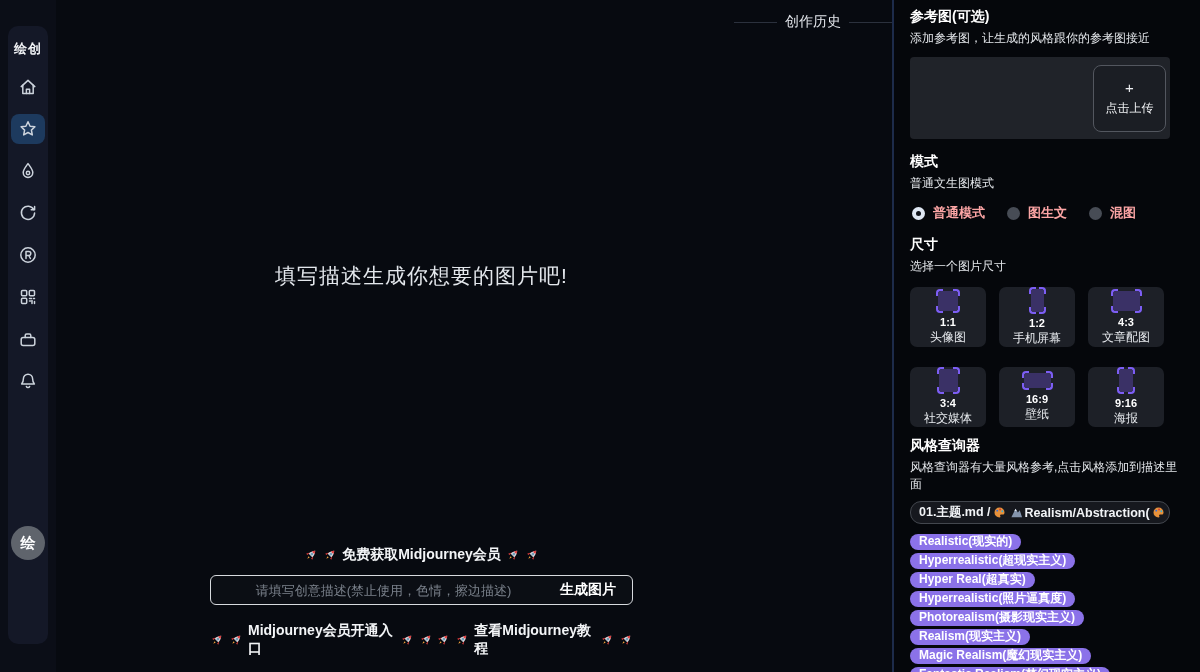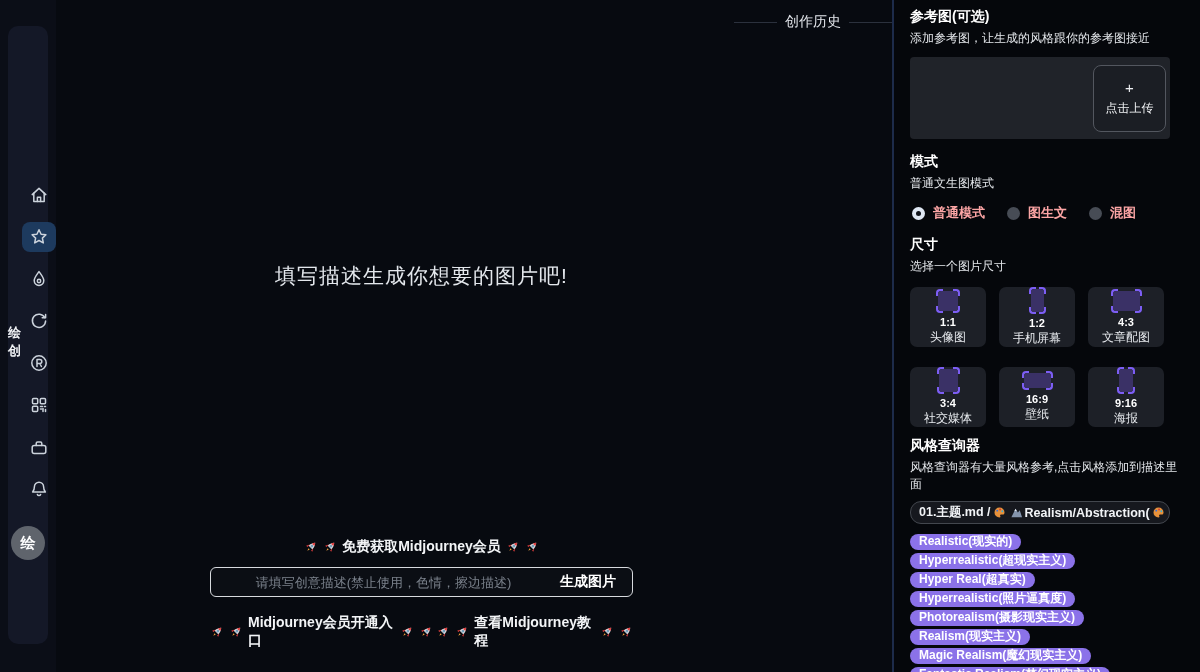--- a/index.html
+++ b/index.html
@@ -9,21 +9,21 @@
     font-family:"Liberation Sans","DejaVu Sans",sans-serif;
     display:flex;
     color:#e8eaee;
     -webkit-font-smoothing:antialiased;
   }
   
   .sidebar-wrap{width:56px;background:#0b0e17;position:relative;flex:none;}
   .sidebar-card{
     position:absolute;left:8px;top:26px;width:40px;height:618px;
     background:#141827;border-radius:10px;
-    display:flex;flex-direction:row;align-items:center;
+    display:flex;flex-direction:column;align-items:center;
   }
   .brand{font-size:13px;font-weight:700;color:#f2f4f7;margin-top:14px;letter-spacing:1px;writing-mode:horizontal-tb;}
   .nav{display:flex;flex-direction:column;align-items:center;margin-top:14px;gap:12px;}
   .nav-item{width:34px;height:30px;display:flex;align-items:center;justify-content:center;border-radius:8px;cursor:pointer;}
   .nav-item.active{background:#1d3a5e;}
   .nav-item svg{stroke:#ccd3dc;fill:none;stroke-width:1.5;stroke-linecap:round;stroke-linejoin:round;}
   .avatar-circle{
     position:absolute;left:3px;bottom:84px;width:34px;height:34px;border-radius:50%;
     background:#5f646c;color:#fff;font-size:15px;font-weight:700;
     display:flex;align-items:center;justify-content:center;cursor:pointer;
@@ -33,21 +33,21 @@
   .history-head{
     position:absolute;top:13px;right:0;width:158px;height:18px;
     display:flex;align-items:center;gap:8px;
   }
   .history-head .line{flex:1;height:1px;background:#2b313d;}
   .history-title{font-size:14px;color:#e2e5ea;white-space:nowrap;}
   .empty-hint{
     position:absolute;top:262px;left:154px;width:423px;text-align:center;
     font-size:21px;color:#e3e7ec;letter-spacing:1px;
   }
-  .bottom-block{position:absolute;left:154px;bottom:8px;width:423px;}
+  .bottom-block{position:absolute;left:154px;bottom:0;width:423px;}
   .promo{display:flex;align-items:center;justify-content:center;gap:5px;font-size:14px;font-weight:600;color:#f3f5f7;cursor:pointer;}
   .promo-top{margin-bottom:11px;}
   .rocket{width:14px;height:14px;display:inline-block;flex:none;}
   .prompt-box{
     height:28px;border:1.5px solid #d7dade;border-radius:6px;background:#0b0e14;
     display:flex;align-items:center;position:relative;margin-bottom:17px;
   }
   .prompt-input{
     flex:1;background:transparent;border:none;outline:none;height:100%;
     text-align:center;font-size:13px;color:#e8eaee;

